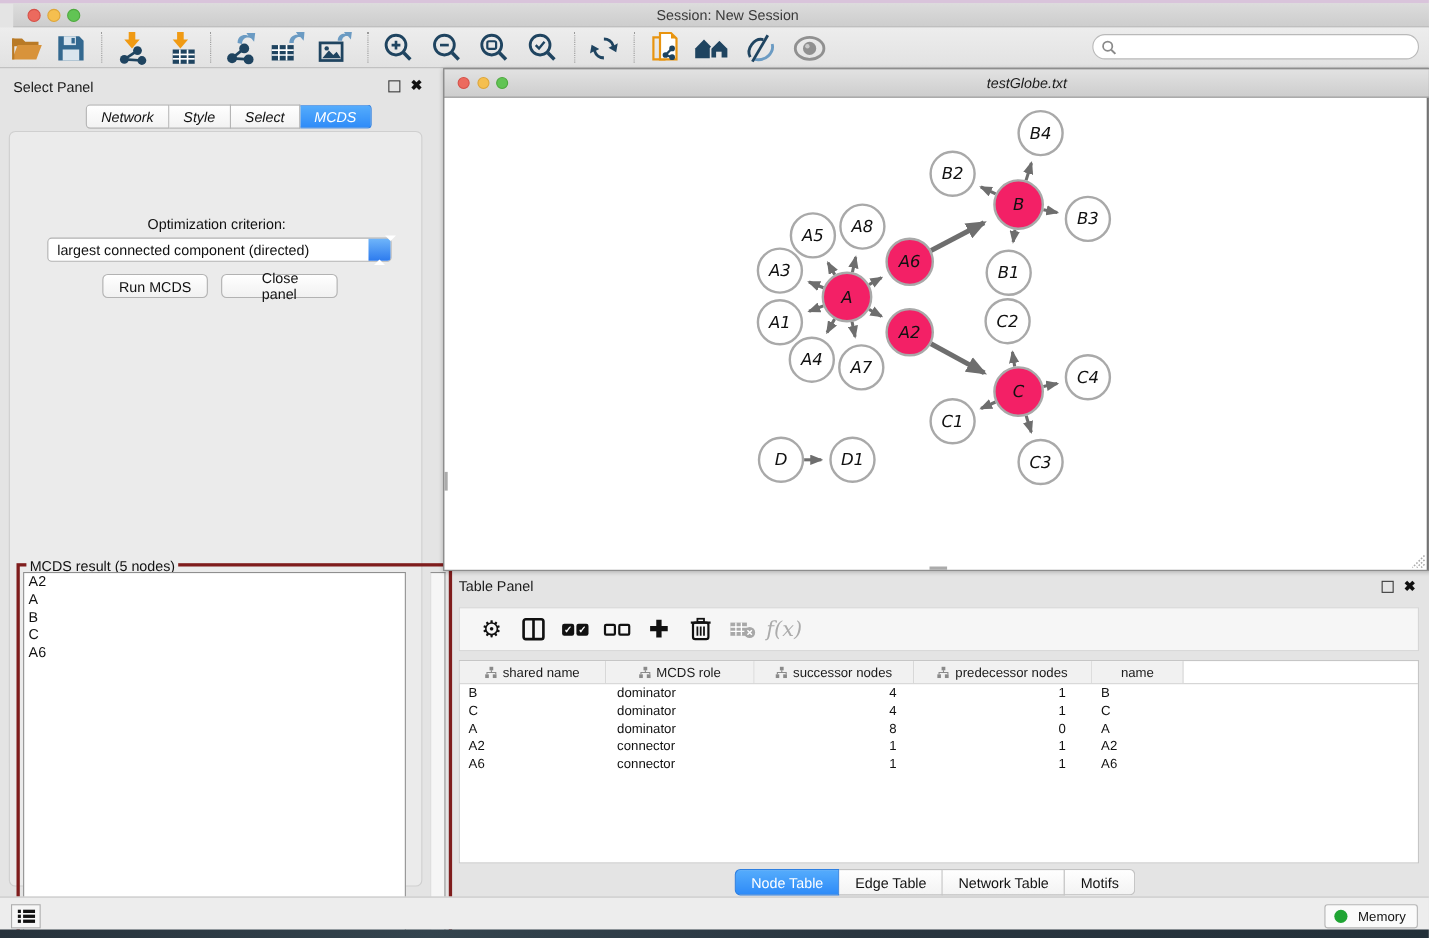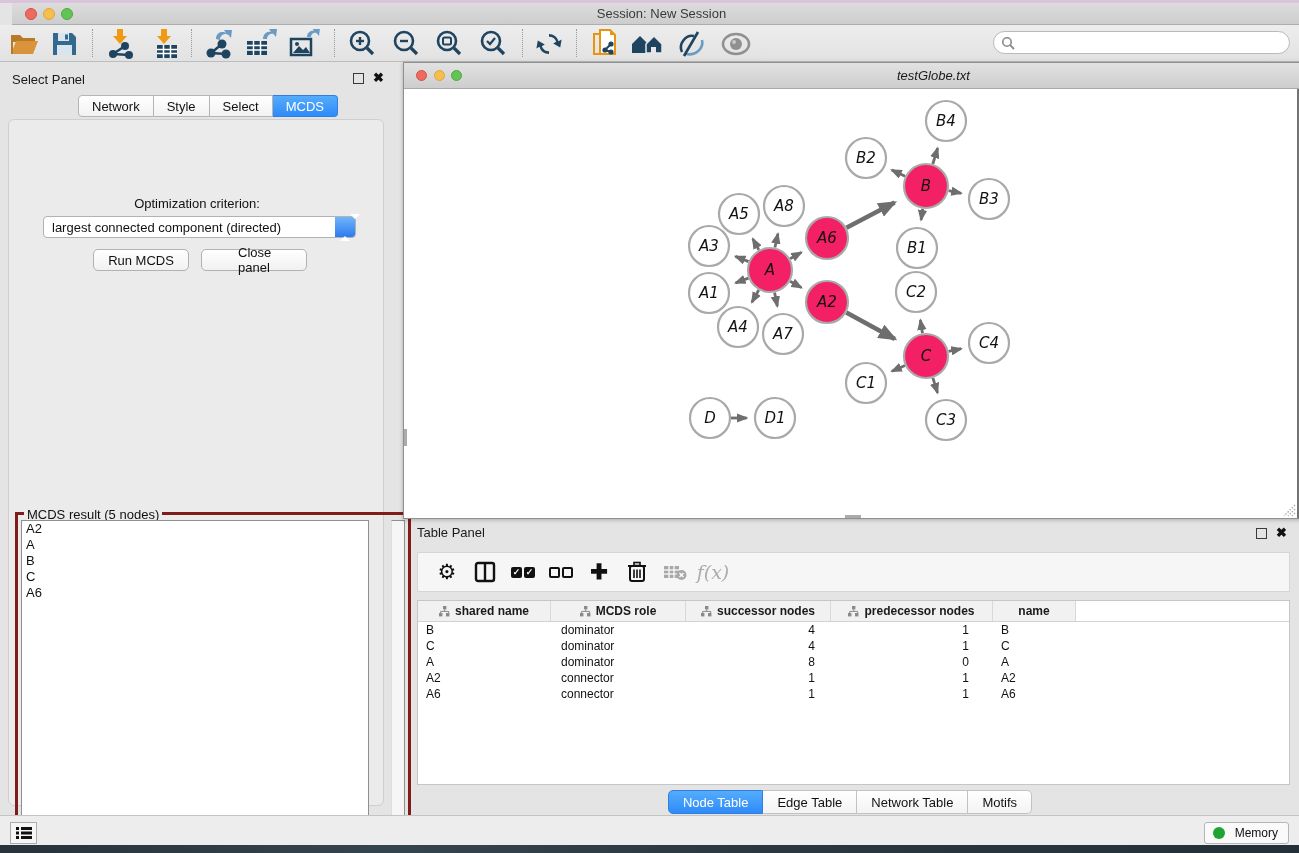--- a/index.html
+++ b/index.html
@@ -30,21 +30,21 @@
   .search-input { position:absolute; left:26px; top:1px; width:260px; height:19px; border:0;
                   outline:none; font-size:13px; background:transparent; color:#333; }
 
   
   .control-panel { position:absolute; left:8px; top:62px; width:382px; height:750px; }
   .cp-header { position:absolute; left:0; top:8px; width:382px; height:20px; }
   .cp-title { position:absolute; left:4px; top:2px; font-size:13px; color:#1A1A1A; }
   .win-float { position:absolute; right:26px; top:3px; width:11px; height:11px;
                border:1.5px solid #3A3A3A; background:transparent; }
   .win-close { position:absolute; right:6px; top:0px; font-size:13px; font-weight:bold; color:#111; }
-  .cp-tabs { position:absolute; left:70px; top:33px; height:22px; display:flex; }
+  .cp-tabs { position:absolute; left:70px; top:33px; height:22px; display:flex;font-style:italic; }
   .cp-tab { height:22px; border:1px solid #B5B5B5; border-left-width:0; background:linear-gradient(#FFFFFF,#F2F2F2);
             font-size:13px; color:#111; display:flex; align-items:center; justify-content:center; padding:0 13px; }
   .cp-tab:first-child { border-left-width:1px; border-radius:4px 0 0 4px; }
   .cp-tab:last-child { border-radius:0 4px 4px 0; }
   .cp-tab.active { background:linear-gradient(#55ACFC,#2E8BF8); border-color:#2E7FE0; color:#FFFFFF; }
   .cp-body { position:absolute; left:0; top:57px; width:376px; height:687px;
              background:#EBEBEB; border:1px solid #CFCFCF; border-radius:6px; }
   .opt-label { position:absolute; left:0; width:376px; top:76px; text-align:center; font-size:13px; color:#111; }
   .dropdown { position:absolute; left:34px; top:96px; width:313px; height:22px; background:#FFFFFF;
               border:1px solid #B2B2B2; border-radius:4px; }
@@ -99,21 +99,21 @@
   .fx-glyph { font-family:"DejaVu Serif", serif; font-style:italic; font-size:19px; color:#ABABAB; }
   .cbx { display:inline-block; width:11px; height:11px; margin:0 1px; }
   .cbx.on { background:#111; border-radius:2px; color:#fff; font-size:9px; line-height:11px;
             text-align:center; font-weight:bold; }
   .cbx.off { border:2px solid #111; border-radius:2px; background:transparent; }
 
   .ntable { position:absolute; left:14px; top:80px; width:873px; height:185px;
             background:#FFFFFF; border:1px solid #C6C6C6; }
   .thead { display:flex; height:21px; border-bottom:1px solid #D2D2D2; font-size:12px; color:#1A1A1A; }
   .th { background:#F1F1F1; border-right:1px solid #D8D8D8; display:flex; align-items:center;
-        justify-content:center; gap:5px;font-weight:bold; }
+        justify-content:center; gap:5px; }
   .th svg { flex:none; }
   .c0 { width:133px; } .c1 { width:135px; } .c2 { width:145px; } .c3 { width:162px; } .c4 { width:83px; }
   .trow { display:flex; height:16px; line-height:16px; font-size:12px; color:#111; }
   .td { overflow:hidden; white-space:nowrap; }
   .td.a-left  { text-align:left; }
   .td.a-right { text-align:right; }
   .trow .c0 { padding-left:8px; }
   .trow .c1 { padding-left:10px; }
   .trow .c2 { padding-right:16px; }
   .trow .c3 { padding-right:24px; }

